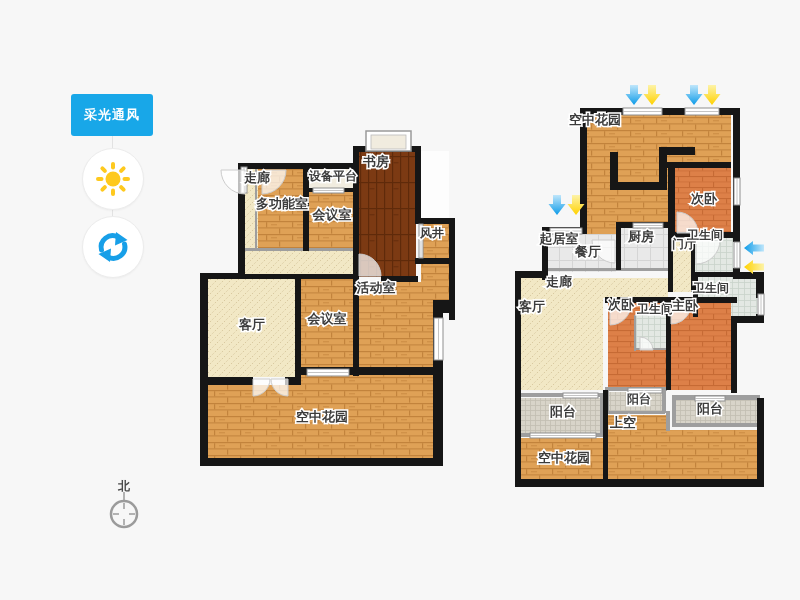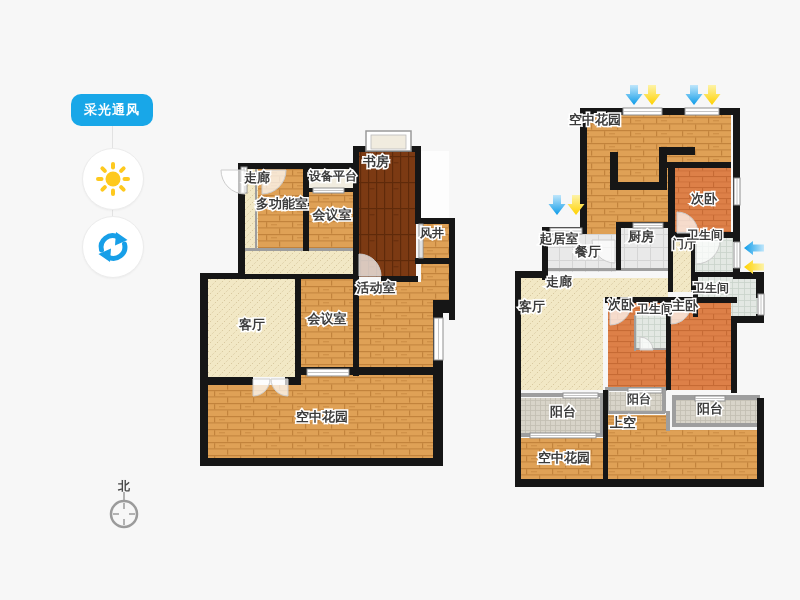--- a/index.html
+++ b/index.html
@@ -2,22 +2,22 @@
 <html><head>
 <meta charset="utf-8">
 <style>
   html,body{margin:0;padding:0;}
   body{
     width:800px;height:600px;position:relative;overflow:hidden;
     background:#f7f7f7;
     font-family:"Liberation Sans","DejaVu Sans",sans-serif;
   }
   .tool-chip{
-    position:absolute;left:71px;top:94px;width:82px;height:32px;
-    border-radius:10px;color:#fff;font-size:13px;font-weight:700;
+    position:absolute;left:71px;top:94px;width:82px;height:42px;
+    border-radius:3px;color:#fff;font-size:13px;font-weight:700;
     display:flex;align-items:center;justify-content:center;
     letter-spacing:1px;cursor:pointer;z-index:3;
   }
   .connector{
     position:absolute;left:112px;top:120px;width:1px;height:128px;
     background:#e2e2e2;z-index:1;
   }
   .circle-btn{
     position:absolute;width:60px;height:60px;border-radius:50%;
     background:#fff;border:1px solid #ececec;z-index:2;

